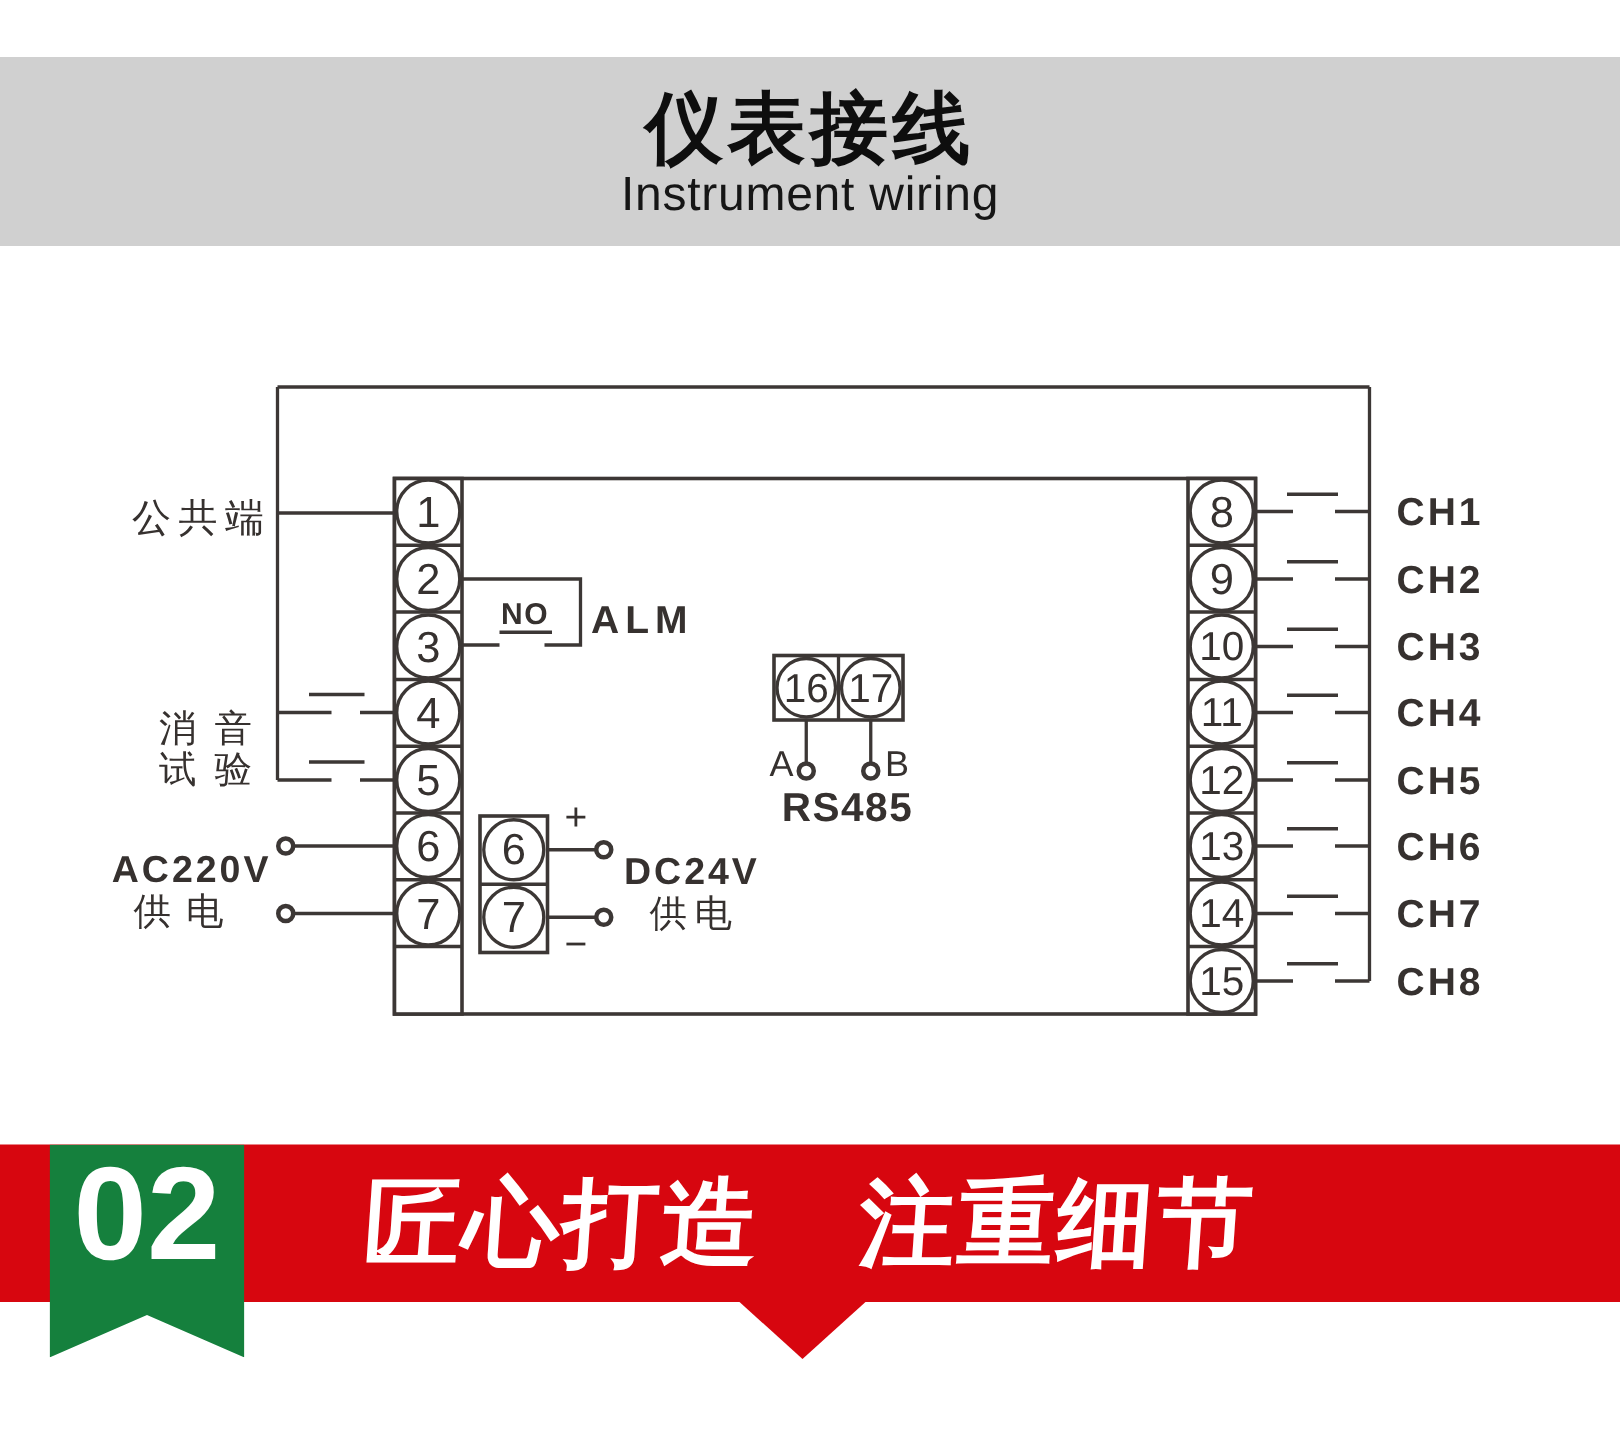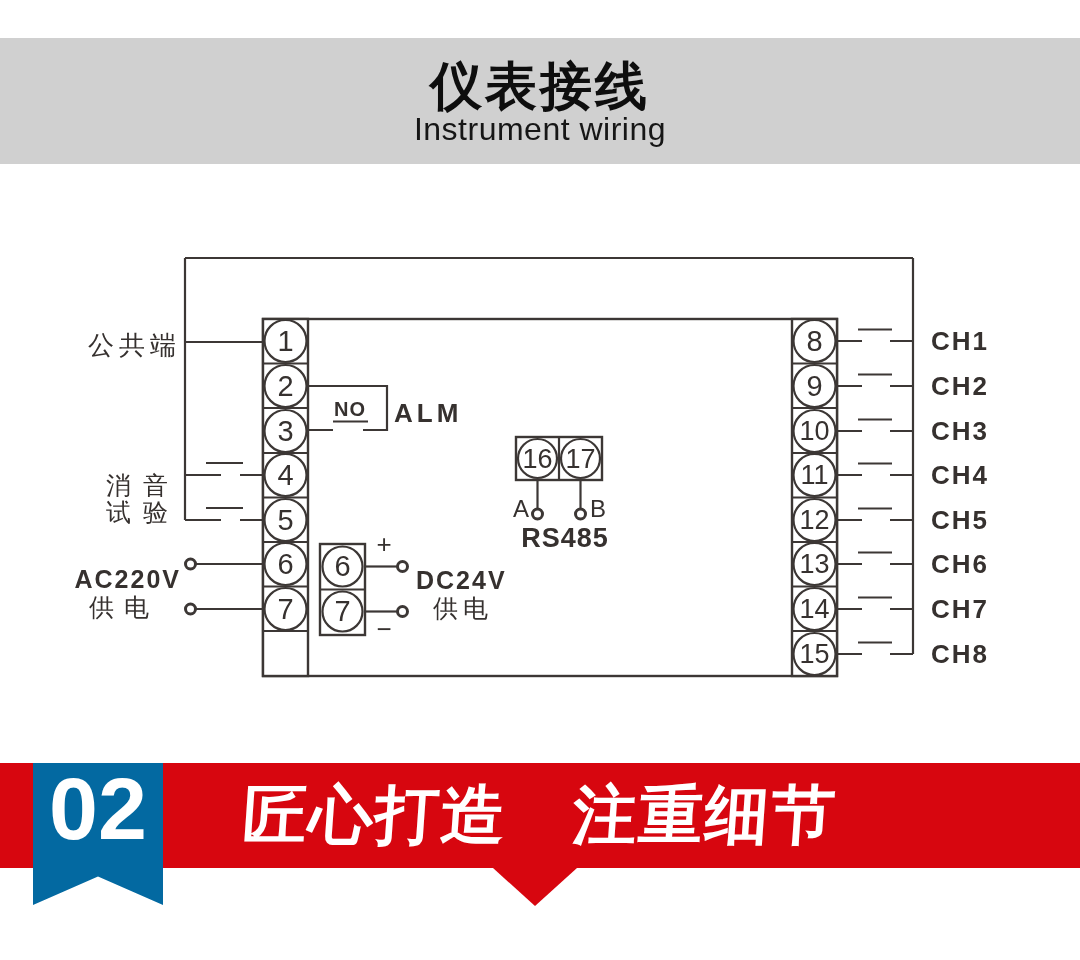--- a/index.html
+++ b/index.html
@@ -22,21 +22,21 @@
   .tn{font-size:29px;text-anchor:middle;}
   .tn2{font-size:27px;text-anchor:middle;}
   .chlab{font-size:26px;font-weight:bold;letter-spacing:2px;}
   .cjk{font-size:25px;}
   .tech{font-weight:bold;}
 
   
   #footer-band{position:absolute;left:0;top:763px;width:1080px;height:105px;background:#d7060f;}
   #footer-title{position:absolute;left:0;top:763px;width:1080px;height:105px;display:flex;align-items:center;justify-content:center;}
   #footer-title span{display:inline-block;transform:skewX(-4deg);font-size:64px;font-weight:bold;color:#ffffff;letter-spacing:2px;white-space:pre;}
-  #ribbon{position:absolute;left:33px;top:763px;width:130px;height:142px;background:#0369a1;
+  #ribbon{position:absolute;left:33px;top:763px;width:130px;height:142px;background:#15803d;
           clip-path:polygon(0 0,100% 0,100% 100%,50% 80%,0 100%);text-align:center;}
   #ribbon-number{margin:0;padding-top:2px;font-size:88px;line-height:1.0;font-weight:bold;color:#ffffff;}
   #pointer{position:absolute;left:493px;top:868px;width:0;height:0;
            border-left:42px solid transparent;border-right:42px solid transparent;border-top:38px solid #d7060f;}
 </style>
 </head>
 <body>
 
 <div id="page">
 

